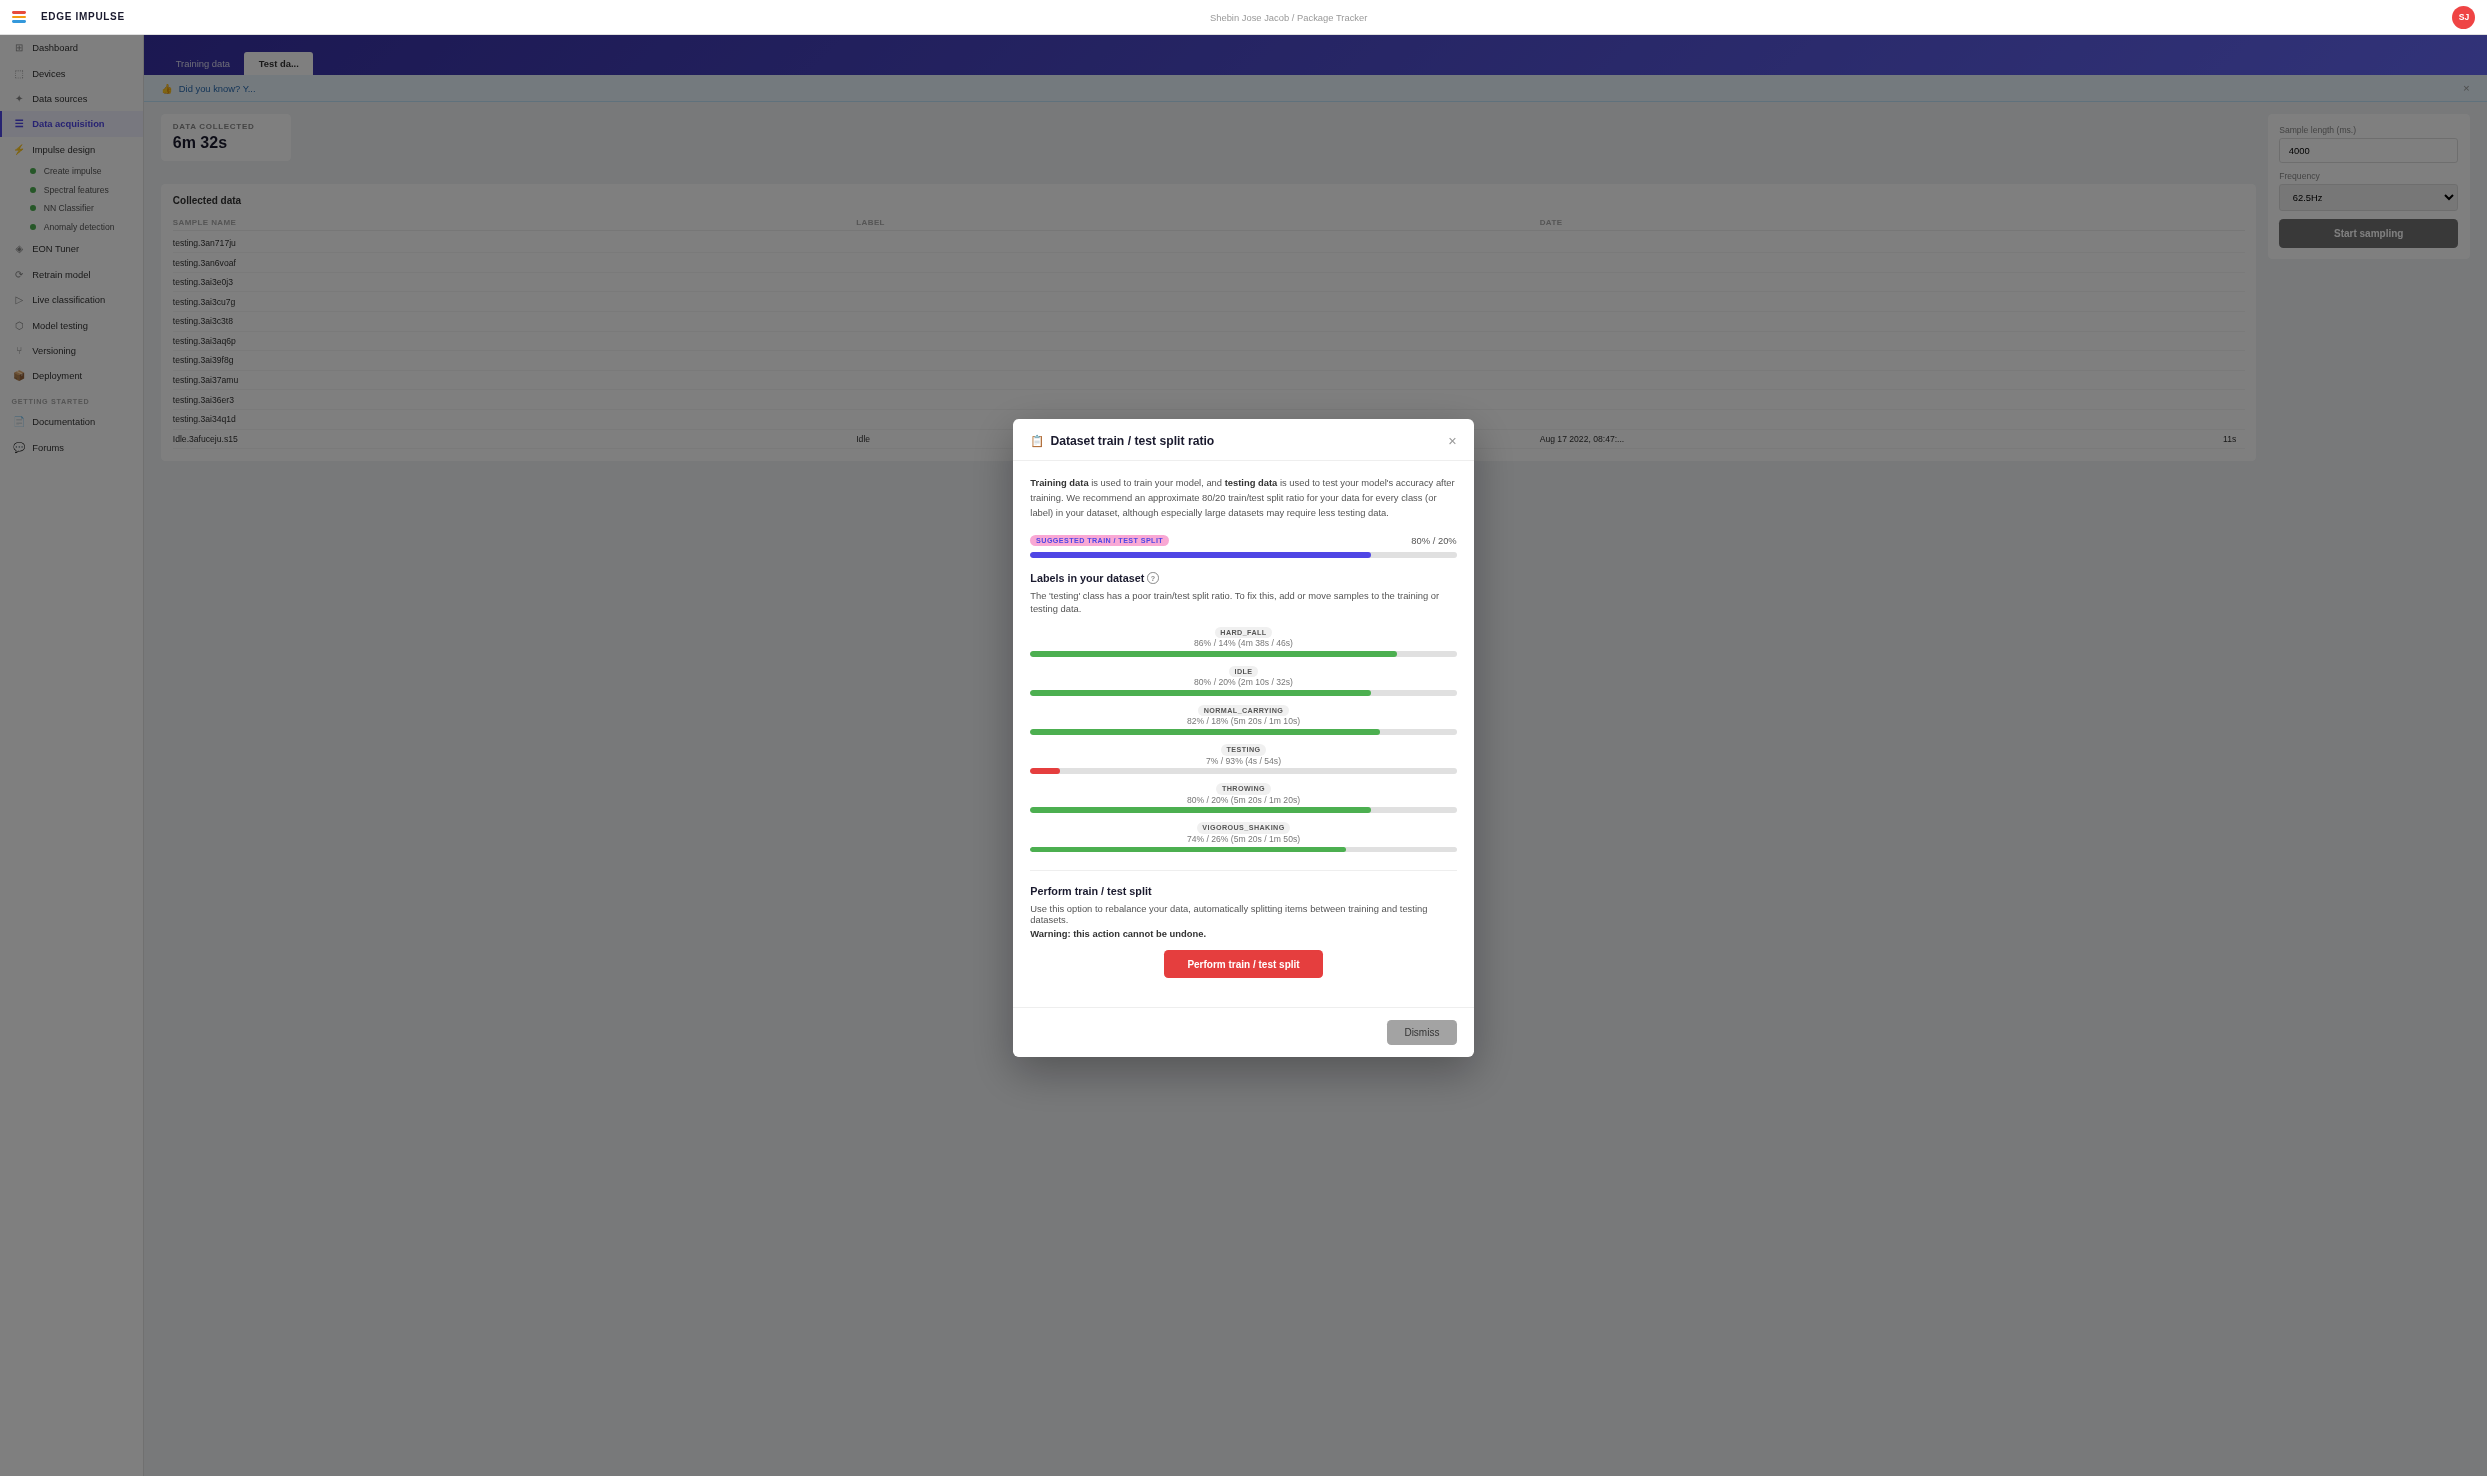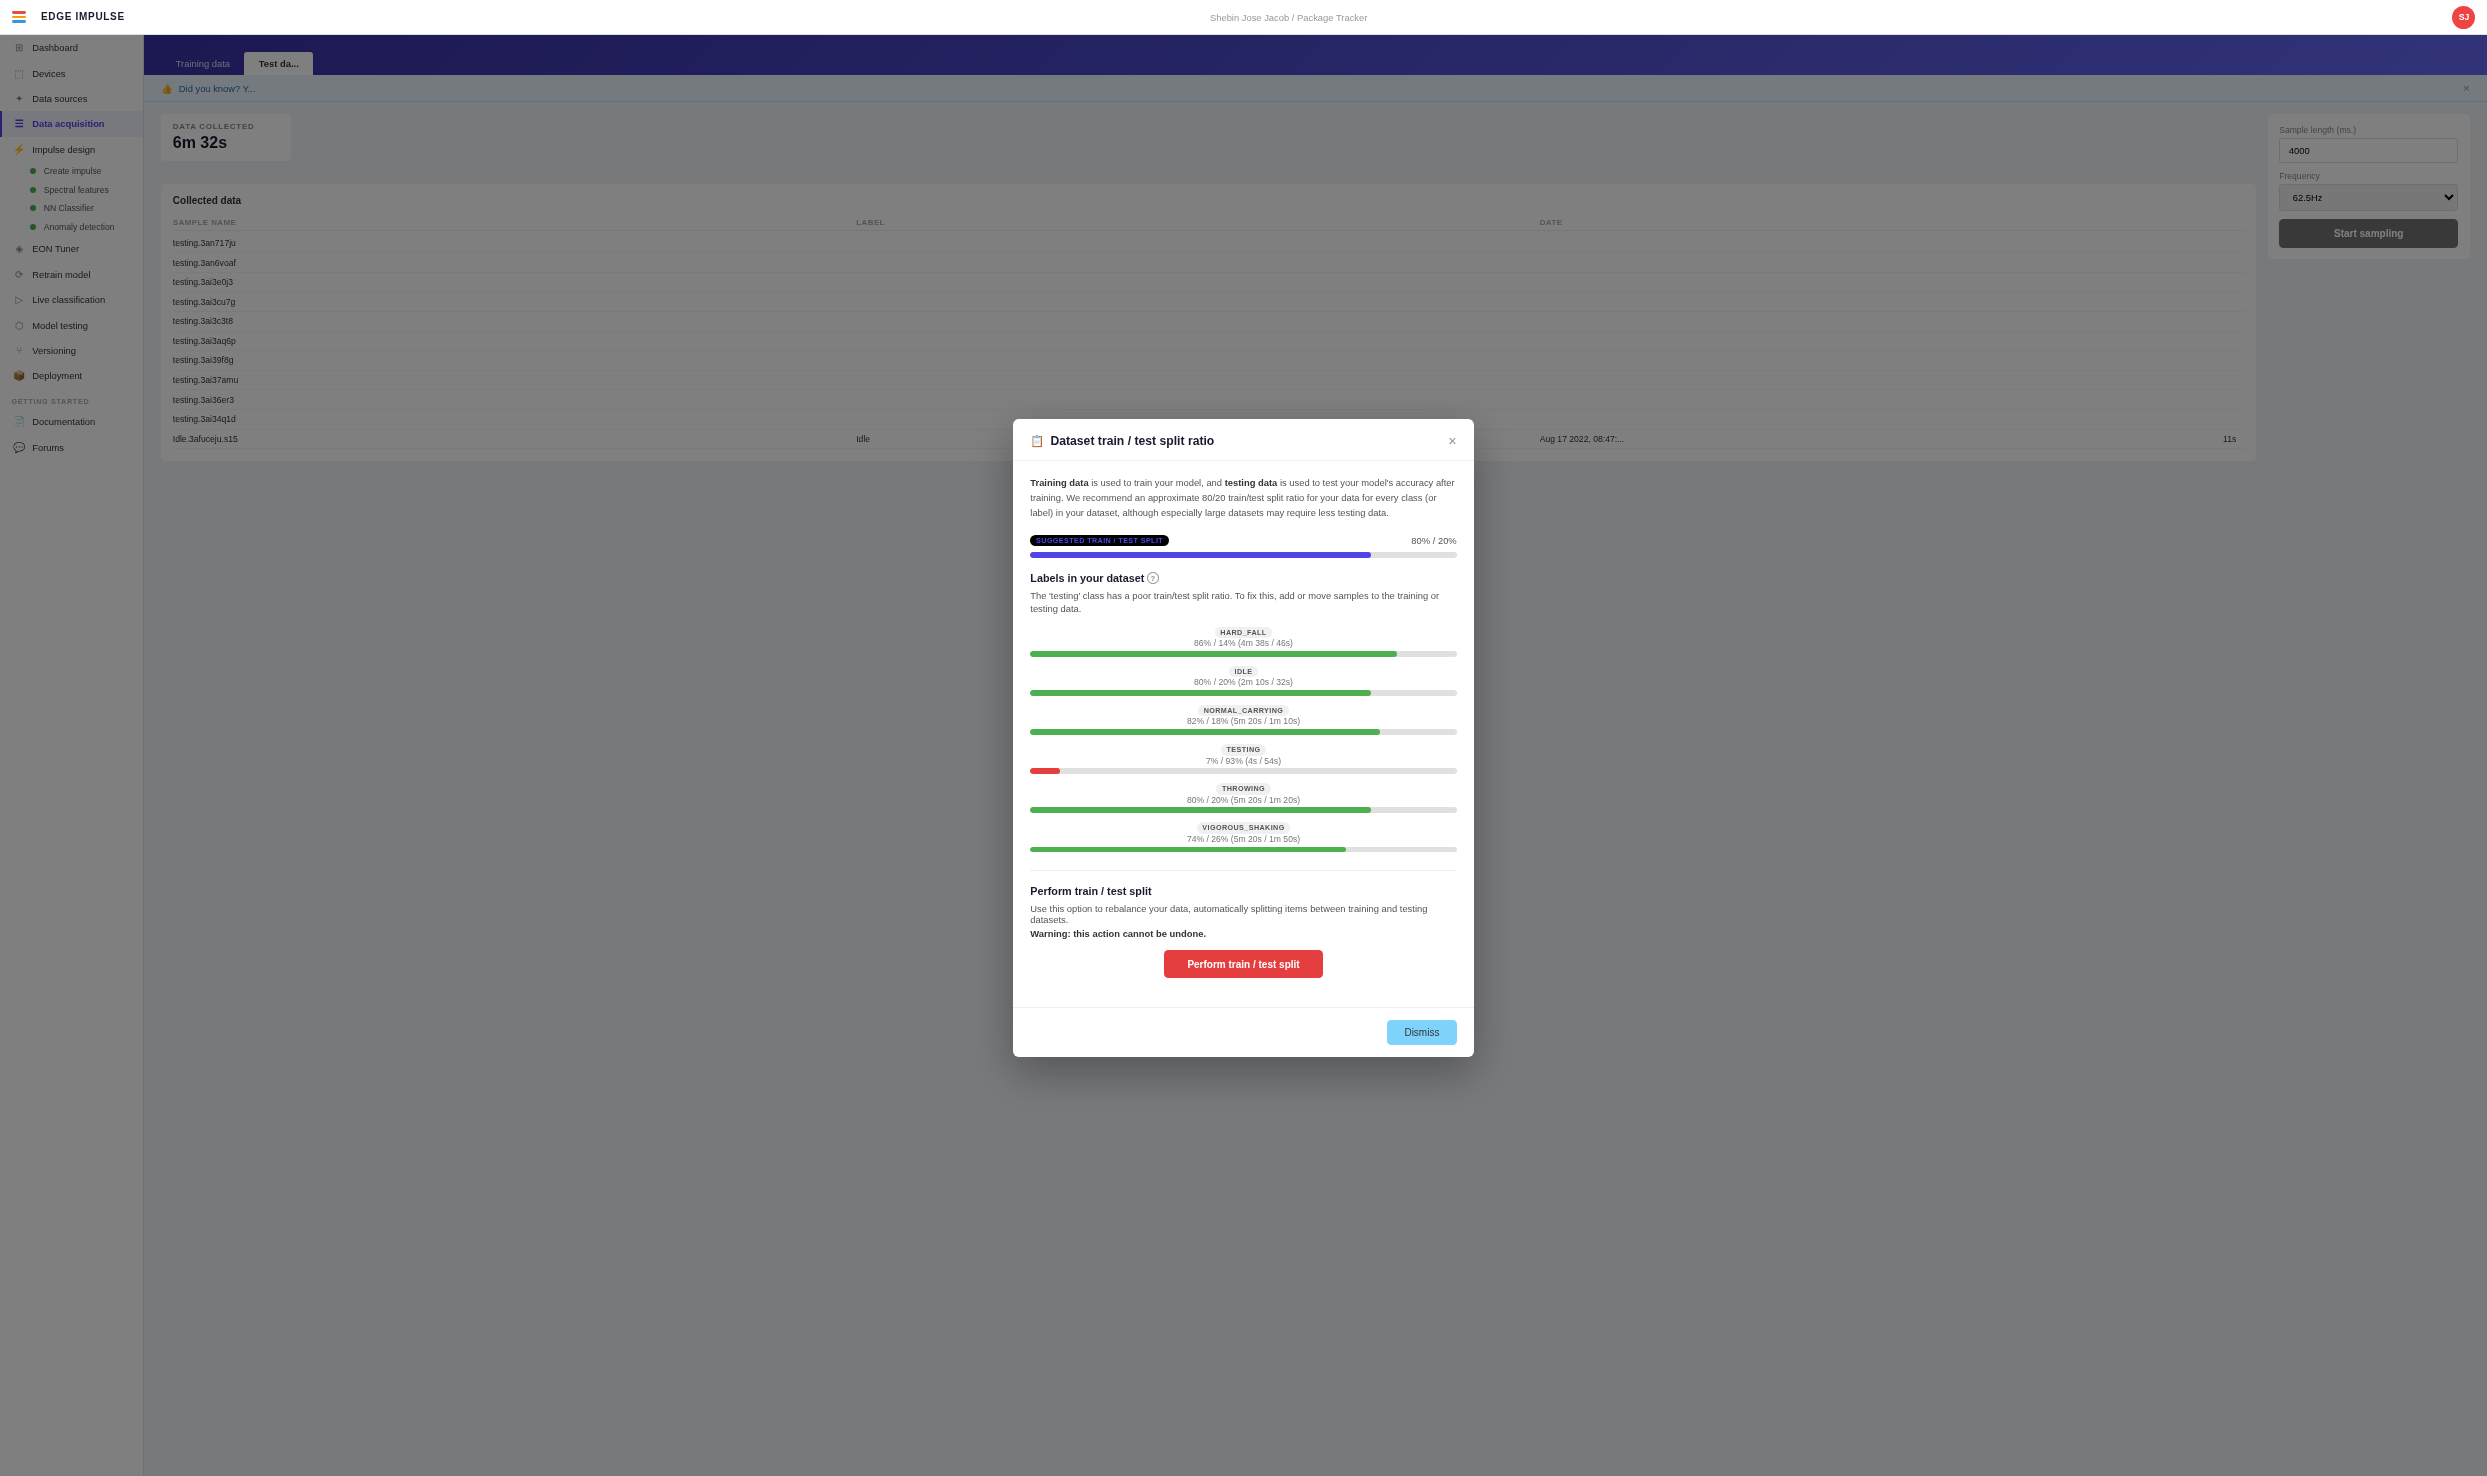--- a/index.html
+++ b/index.html
@@ -252,21 +252,21 @@
 
     
     .split-section { margin-bottom: 14.4px; }
     .split-header {
       display: flex;
       justify-content: space-between;
       align-items: center;
       margin-bottom: 5.8px;
     }
     .split-badge {
-      background: #000000;
+      background: #f9a8d4;
       color: #4f46e5;
       font-size: 7.2px;
       font-weight: 600;
       padding: 1.4px 5.8px;
       border-radius: 8.6px;
       letter-spacing: 0.4px;
     }
     .split-percent {
       font-size: 9.4px;
       color: #555;
@@ -363,21 +363,21 @@
     }
 
     
     .modal-footer {
       display: flex;
       justify-content: flex-end;
       padding: 11.5px 17.3px;
       border-top: 0.7px solid #eee;
     }
     .dismiss-btn {
-      background: #7dd3fc;
+      background: #a3a3a3;
       color: #333;
       border: none;
       border-radius: 4.3px;
       padding: 7.2px 17.3px;
       font-size: 10px;
       font-weight: 500;
       cursor: pointer;
     }
 
     

